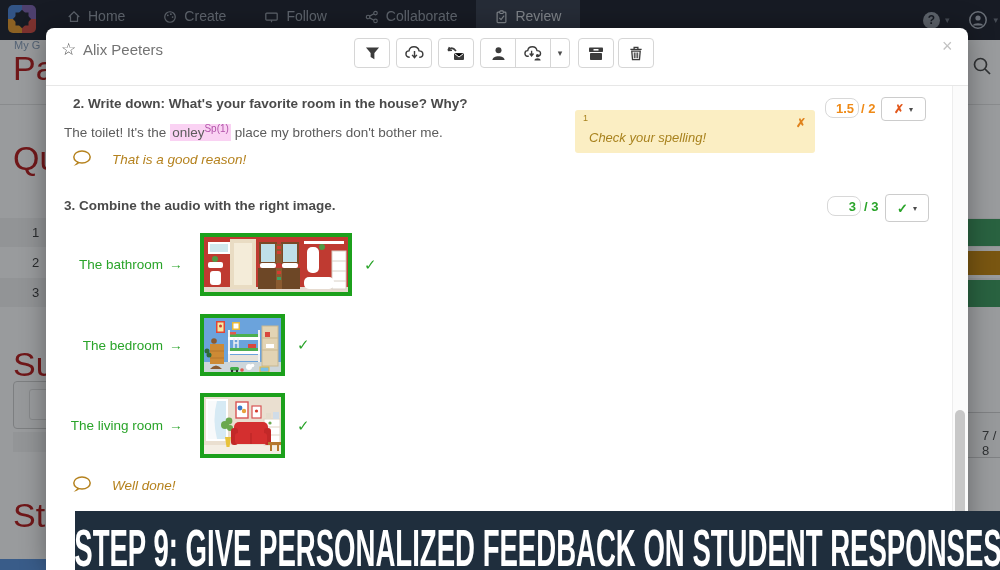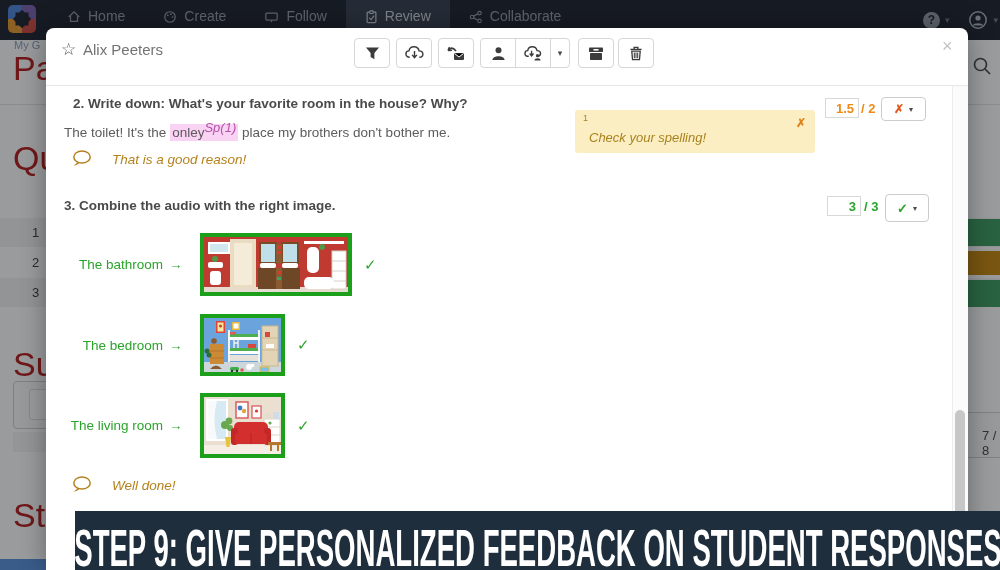--- a/index.html
+++ b/index.html
@@ -63,23 +63,23 @@
   .tgroup .tbtn:last-child { border-radius:0 4px 4px 0; }
   .tbtn-caret { width:20px; font-size:9px; color:#4c4c4c; }
   .ml8 { margin-left:8px !important; }
   .ml4 { margin-left:4px !important; }
 
   .q-title { position:absolute; font-size:13.5px; font-weight:bold; color:#4a4a4a; }
   .q2-title { left:18px; top:68px;margin-left:9px; }
   .q3-title { left:18px; top:170px; }
   .q-answer { position:absolute; left:18px; top:97px; font-size:13.5px; color:#5c5c5c; }
   .hl { background:#fad2f3; padding:1px 2px; cursor:pointer; }
-  .sup { color:#b253aa; font-size:13px; position:relative; top:-5px;font-style:italic; }
-
-  .score-input { position:absolute; width:34px; height:20px; border:1px solid #d8d8d8; border-radius:0; font-size:13px; font-weight:bold; text-align:right; padding:2px 4px 0 0; background:#fff; cursor:text; }
+  .sup { color:#b253aa; font-size:10px; position:relative; top:-5px; }
+
+  .score-input { position:absolute; width:34px; height:20px; border:1px solid #d8d8d8; border-radius:8px; font-size:13px; font-weight:bold; text-align:right; padding:2px 4px 0 0; background:#fff; cursor:text; }
   .score-max { position:absolute; font-size:13px; font-weight:bold; }
   .orange { color:#ef8a16; }
   .green { color:#2aa42a; }
   .mark-btn { position:absolute; border:1px solid #cccccc; border-radius:4px; background:#fff; display:flex; align-items:center; justify-content:center; gap:5px; cursor:pointer; }
   .mark-x { color:#e2571b; font-size:12px; font-weight:bold; }
   .mark-v { color:#2aa42a; font-size:13px; font-weight:bold; }
   .dd-caret { color:#4c4c4c; font-size:8px; }
   .score2-input { left:779px; top:70px; }
   .score2-max { left:815px; top:73px; }
   .score2-btn { left:835px; top:69px; width:45px; height:24px; }
@@ -152,36 +152,36 @@
           </svg>
         <span>Create</span>
       </div>
       <div class="nav-item">
         <svg width="15" height="14" viewBox="0 0 16 16">
             <rect x="1.5" y="3.5" width="13" height="8" rx="1" fill="none" stroke="#9aa1ac" stroke-width="1.4"></rect>
             <path d="M8 11.5 V14" stroke="#9aa1ac" stroke-width="1.4"></path>
           </svg>
         <span>Follow</span>
       </div>
-      <div class="nav-item active">
-        <svg width="13" height="14" viewBox="0 0 14 16">
-            <rect x="2" y="2.5" width="10" height="12" rx="1" fill="none" stroke="#d2d7de" stroke-width="1.4"></rect>
-            <rect x="5" y="1" width="4" height="3" rx="1" fill="#3a4150" stroke="#d2d7de" stroke-width="1.2"></rect>
-            <path d="M4.5 9 L6.5 11 L10 6.5" fill="none" stroke="#d2d7de" stroke-width="1.3"></path>
-          </svg>
-        <span>Review</span>
-      </div>
       <div class="nav-item">
         <svg width="14" height="14" viewBox="0 0 16 16">
             <circle cx="12" cy="3.5" r="2" fill="none" stroke="#9aa1ac" stroke-width="1.3"></circle>
             <circle cx="3.5" cy="8" r="2" fill="none" stroke="#9aa1ac" stroke-width="1.3"></circle>
             <circle cx="12" cy="12.5" r="2" fill="none" stroke="#9aa1ac" stroke-width="1.3"></circle>
             <path d="M5.3 7 L10.2 4.4 M5.3 9 L10.2 11.6" stroke="#9aa1ac" stroke-width="1.3"></path>
           </svg>
         <span>Collaborate</span>
+      </div>
+      <div class="nav-item active">
+        <svg width="13" height="14" viewBox="0 0 14 16">
+            <rect x="2" y="2.5" width="10" height="12" rx="1" fill="none" stroke="#d2d7de" stroke-width="1.4"></rect>
+            <rect x="5" y="1" width="4" height="3" rx="1" fill="#3a4150" stroke="#d2d7de" stroke-width="1.2"></rect>
+            <path d="M4.5 9 L6.5 11 L10 6.5" fill="none" stroke="#d2d7de" stroke-width="1.3"></path>
+          </svg>
+        <span>Review</span>
       </div>
     </div>
     <div class="nav-right">
       <span class="help-circle">?</span>
       <span class="nav-caret">▾</span>
       <span class="avatar-wrap">
         <svg width="20" height="20" viewBox="0 0 20 20">
             <circle cx="10" cy="10" r="8.2" fill="none" stroke="#aeb4bf" stroke-width="1.5"></circle>
             <circle cx="10" cy="8" r="2.6" fill="#aeb4bf"></circle>
             <path d="M4.8 15.6 C5.5 12.4 14.5 12.4 15.2 15.6" fill="#aeb4bf"></path>

